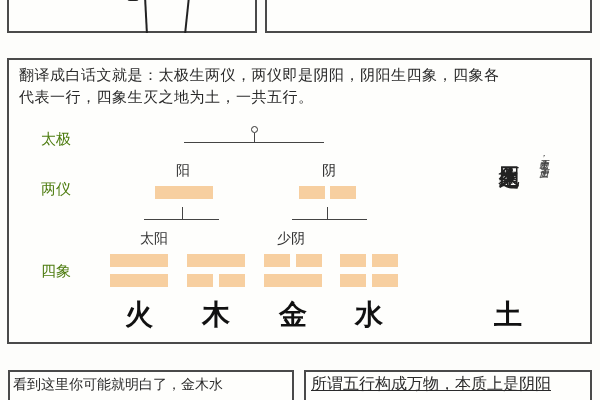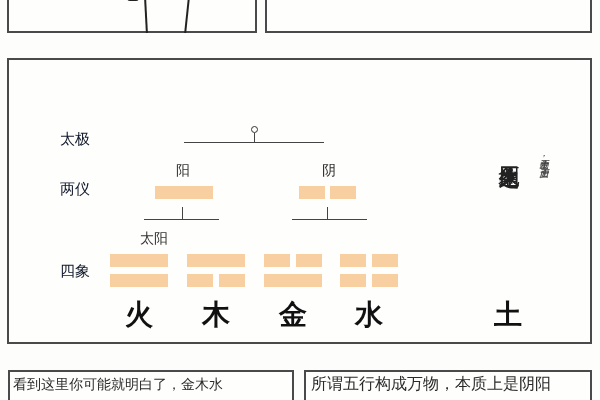--- a/index.html
+++ b/index.html
@@ -1,39 +1,41 @@
 <!DOCTYPE html>
 <html><head>
 <meta charset="utf-8">
 <style>
   html, body { margin:0; padding:0; }
   body { width:600px; height:400px; overflow:hidden; background:#fdfdfb; position:relative;
          font-family:"DejaVu Sans", sans-serif; color:#222; }
   .panel { position:absolute; border:2px solid #4a4a4a; background:#fefefc; box-sizing:border-box; }
   .ink { position:absolute; background:#222; }
   .caption { position:absolute; font-size:15px; line-height:22px; color:#2a2a2a; white-space:nowrap; letter-spacing:0.5px; }
-  .lbl { position:absolute; font-size:15px; color:#0f172a;margin-left:19px; }
+  .lbl { position:absolute; font-size:15px; color:#4d7c0f; }
   .node { position:absolute; font-size:14px; color:#333; text-align:center; width:60px; }
   .line { position:absolute; background:#444; }
   .bar { position:absolute; background:#f7cfa0; }
   .elem { position:absolute; font-family:"DejaVu Serif", serif; font-weight:bold; font-size:28px; color:#111; width:50px; text-align:center; }
   .vert { position:absolute; writing-mode:vertical-rl; text-orientation:upright; }
   .circle { position:absolute; width:7px; height:7px; border:1.5px solid #333; border-radius:50%; box-sizing:border-box; }
 </style>
 </head>
 <body>
 
 <div class="panel" style="left:7px;top:-4px;width:250px;height:37px;">
   <div class="ink" style="left:136px;top:0;width:2px;height:35px;transform:skewX(3deg);"></div>
   <div class="ink" style="left:177px;top:0;width:2px;height:35px;transform:skewX(-6deg);"></div>
   <div class="ink" style="left:118px;top:0;width:12px;height:3px;border-radius:0 0 6px 6px;"></div>
 </div>
 <div class="panel" style="left:265px;top:-4px;width:327px;height:37px;"></div>
 
 <div class="panel" style="left:7px;top:58px;width:585px;height:286px;">
+  <div class="caption" style="left:10px;top:4px;">翻译成白话文就是：太极生两仪，两仪即是阴阳，阴阳生四象，四象各</div>
+  <div class="caption" style="left:10px;top:26px;">代表一行，四象生灭之地为土，一共五行。</div>
 
   <div class="lbl" style="left:32px;top:70px;">太极</div>
   <div class="lbl" style="left:32px;top:120px;text-align:right;">两仪</div>
   <div class="lbl" style="left:32px;top:202px;">四象</div>
 
   <div class="circle" style="left:242px;top:66px;"></div>
   <div class="line" style="left:245px;top:73px;width:1px;height:10px;"></div>
   <div class="line" style="left:175px;top:82px;width:140px;height:1px;"></div>
 
   <div class="node" style="left:144px;top:102px;">阳</div>
@@ -41,20 +43,21 @@
   <div class="bar" style="left:146px;top:126px;width:58px;height:13px;"></div>
   <div class="bar" style="left:290px;top:126px;width:26px;height:13px;"></div>
   <div class="bar" style="left:321px;top:126px;width:26px;height:13px;"></div>
 
   <div class="line" style="left:173px;top:147px;width:1px;height:12px;"></div>
   <div class="line" style="left:135px;top:159px;width:75px;height:1px;"></div>
   <div class="line" style="left:318px;top:147px;width:1px;height:12px;"></div>
   <div class="line" style="left:283px;top:159px;width:75px;height:1px;"></div>
 
   <div class="node" style="left:99px;top:170px;text-align:right;">太阳</div>
+  <div class="node" style="left:252px;top:170px;">少阴</div>
 
   <div class="bar" style="left:101px;top:194px;width:58px;height:13px;"></div>
   <div class="bar" style="left:101px;top:214px;width:58px;height:13px;"></div>
 
   <div class="bar" style="left:178px;top:194px;width:58px;height:13px;"></div>
   <div class="bar" style="left:178px;top:214px;width:26px;height:13px;"></div>
   <div class="bar" style="left:210px;top:214px;width:26px;height:13px;"></div>
 
   <div class="bar" style="left:255px;top:194px;width:26px;height:13px;"></div>
   <div class="bar" style="left:287px;top:194px;width:26px;height:13px;"></div>
@@ -72,14 +75,14 @@
 
   <div class="vert" style="left:488px;top:90px;font-size:21px;line-height:24px;color:#222;">四象生灭之地</div>
   <div class="vert" style="left:530px;top:93px;font-size:9px;line-height:10px;color:#444;font-family:'DejaVu Serif',serif;font-style:italic;">万物生于土，而归于土</div>
   <div class="elem" style="left:474px;top:236px;">土</div>
 </div>
 
 <div class="panel" style="left:8px;top:370px;width:286px;height:40px;">
   <div class="caption" style="left:3px;top:1px;font-size:14px;letter-spacing:0;">看到这里你可能就明白了，金木水</div>
 </div>
 <div class="panel" style="left:304px;top:370px;width:288px;height:40px;">
-  <div class="caption" style="left:5px;top:1px;font-size:16px;letter-spacing:0;">所谓五行构成万物，本质上是阴阳</div>
+  <div class="caption" style="left:5px;top:1px;font-size:16px;letter-spacing:0;text-decoration:underline;">所谓五行构成万物，本质上是阴阳</div>
 </div>
 
 </body></html>

